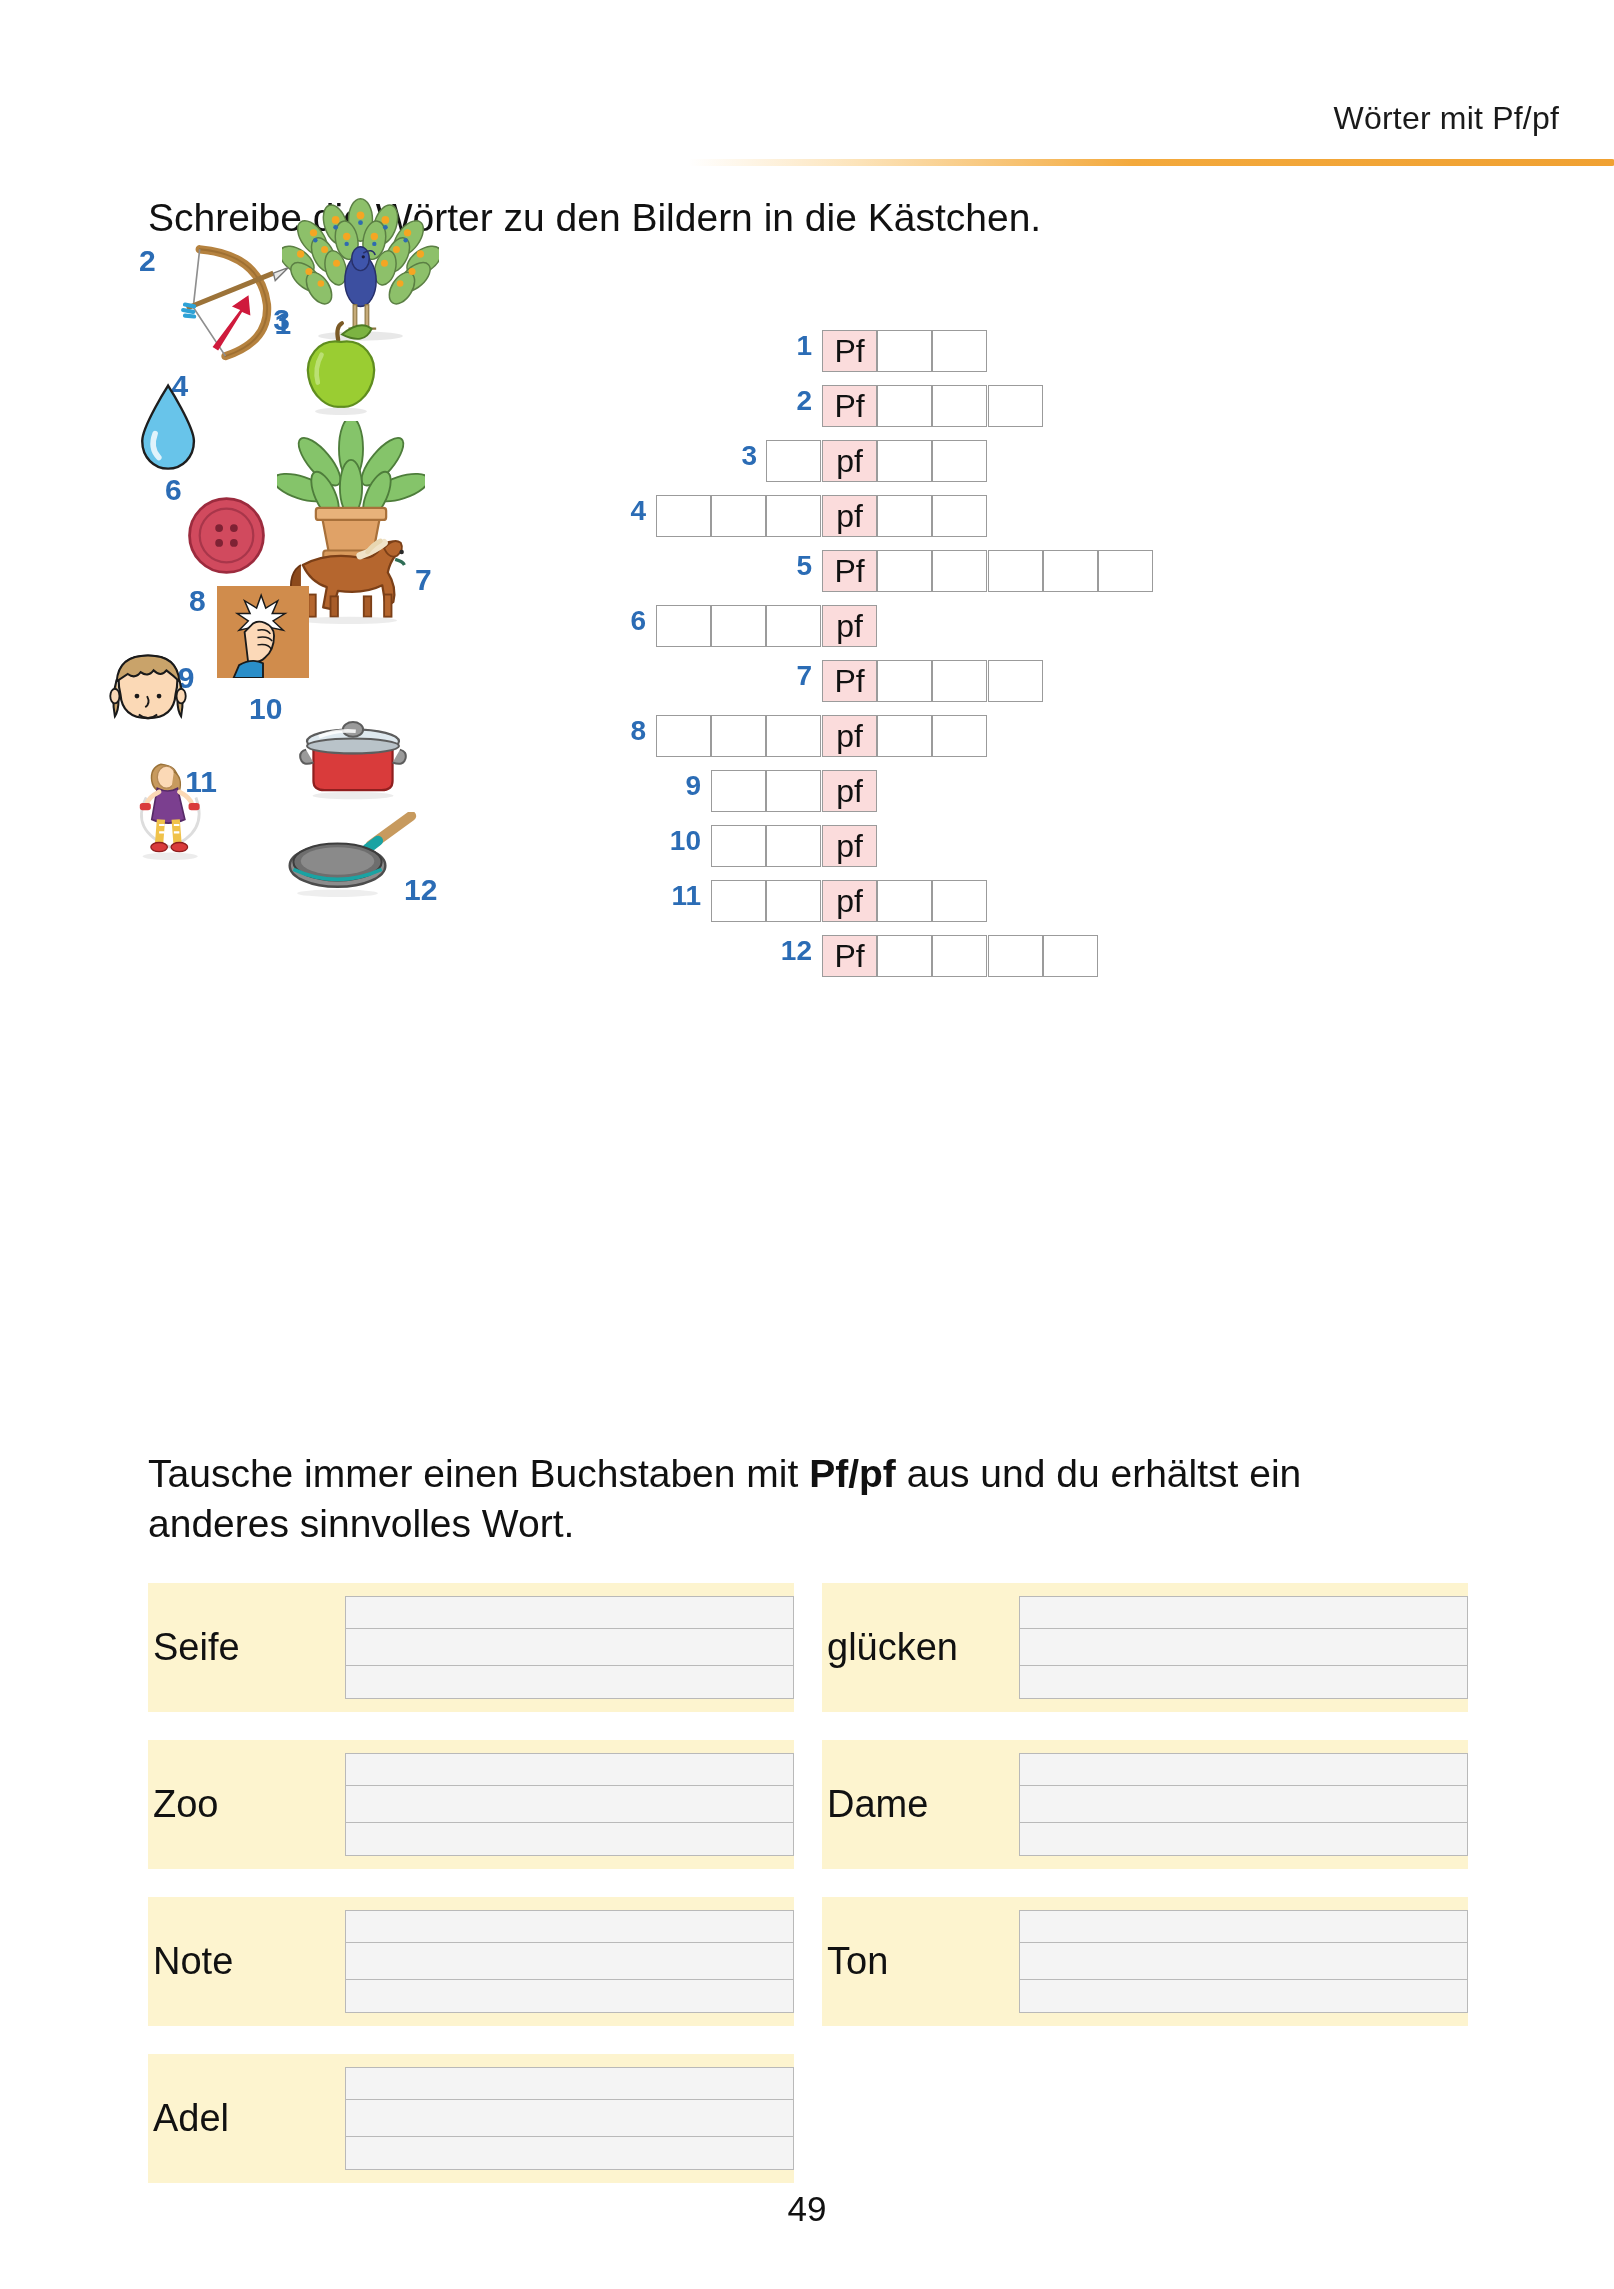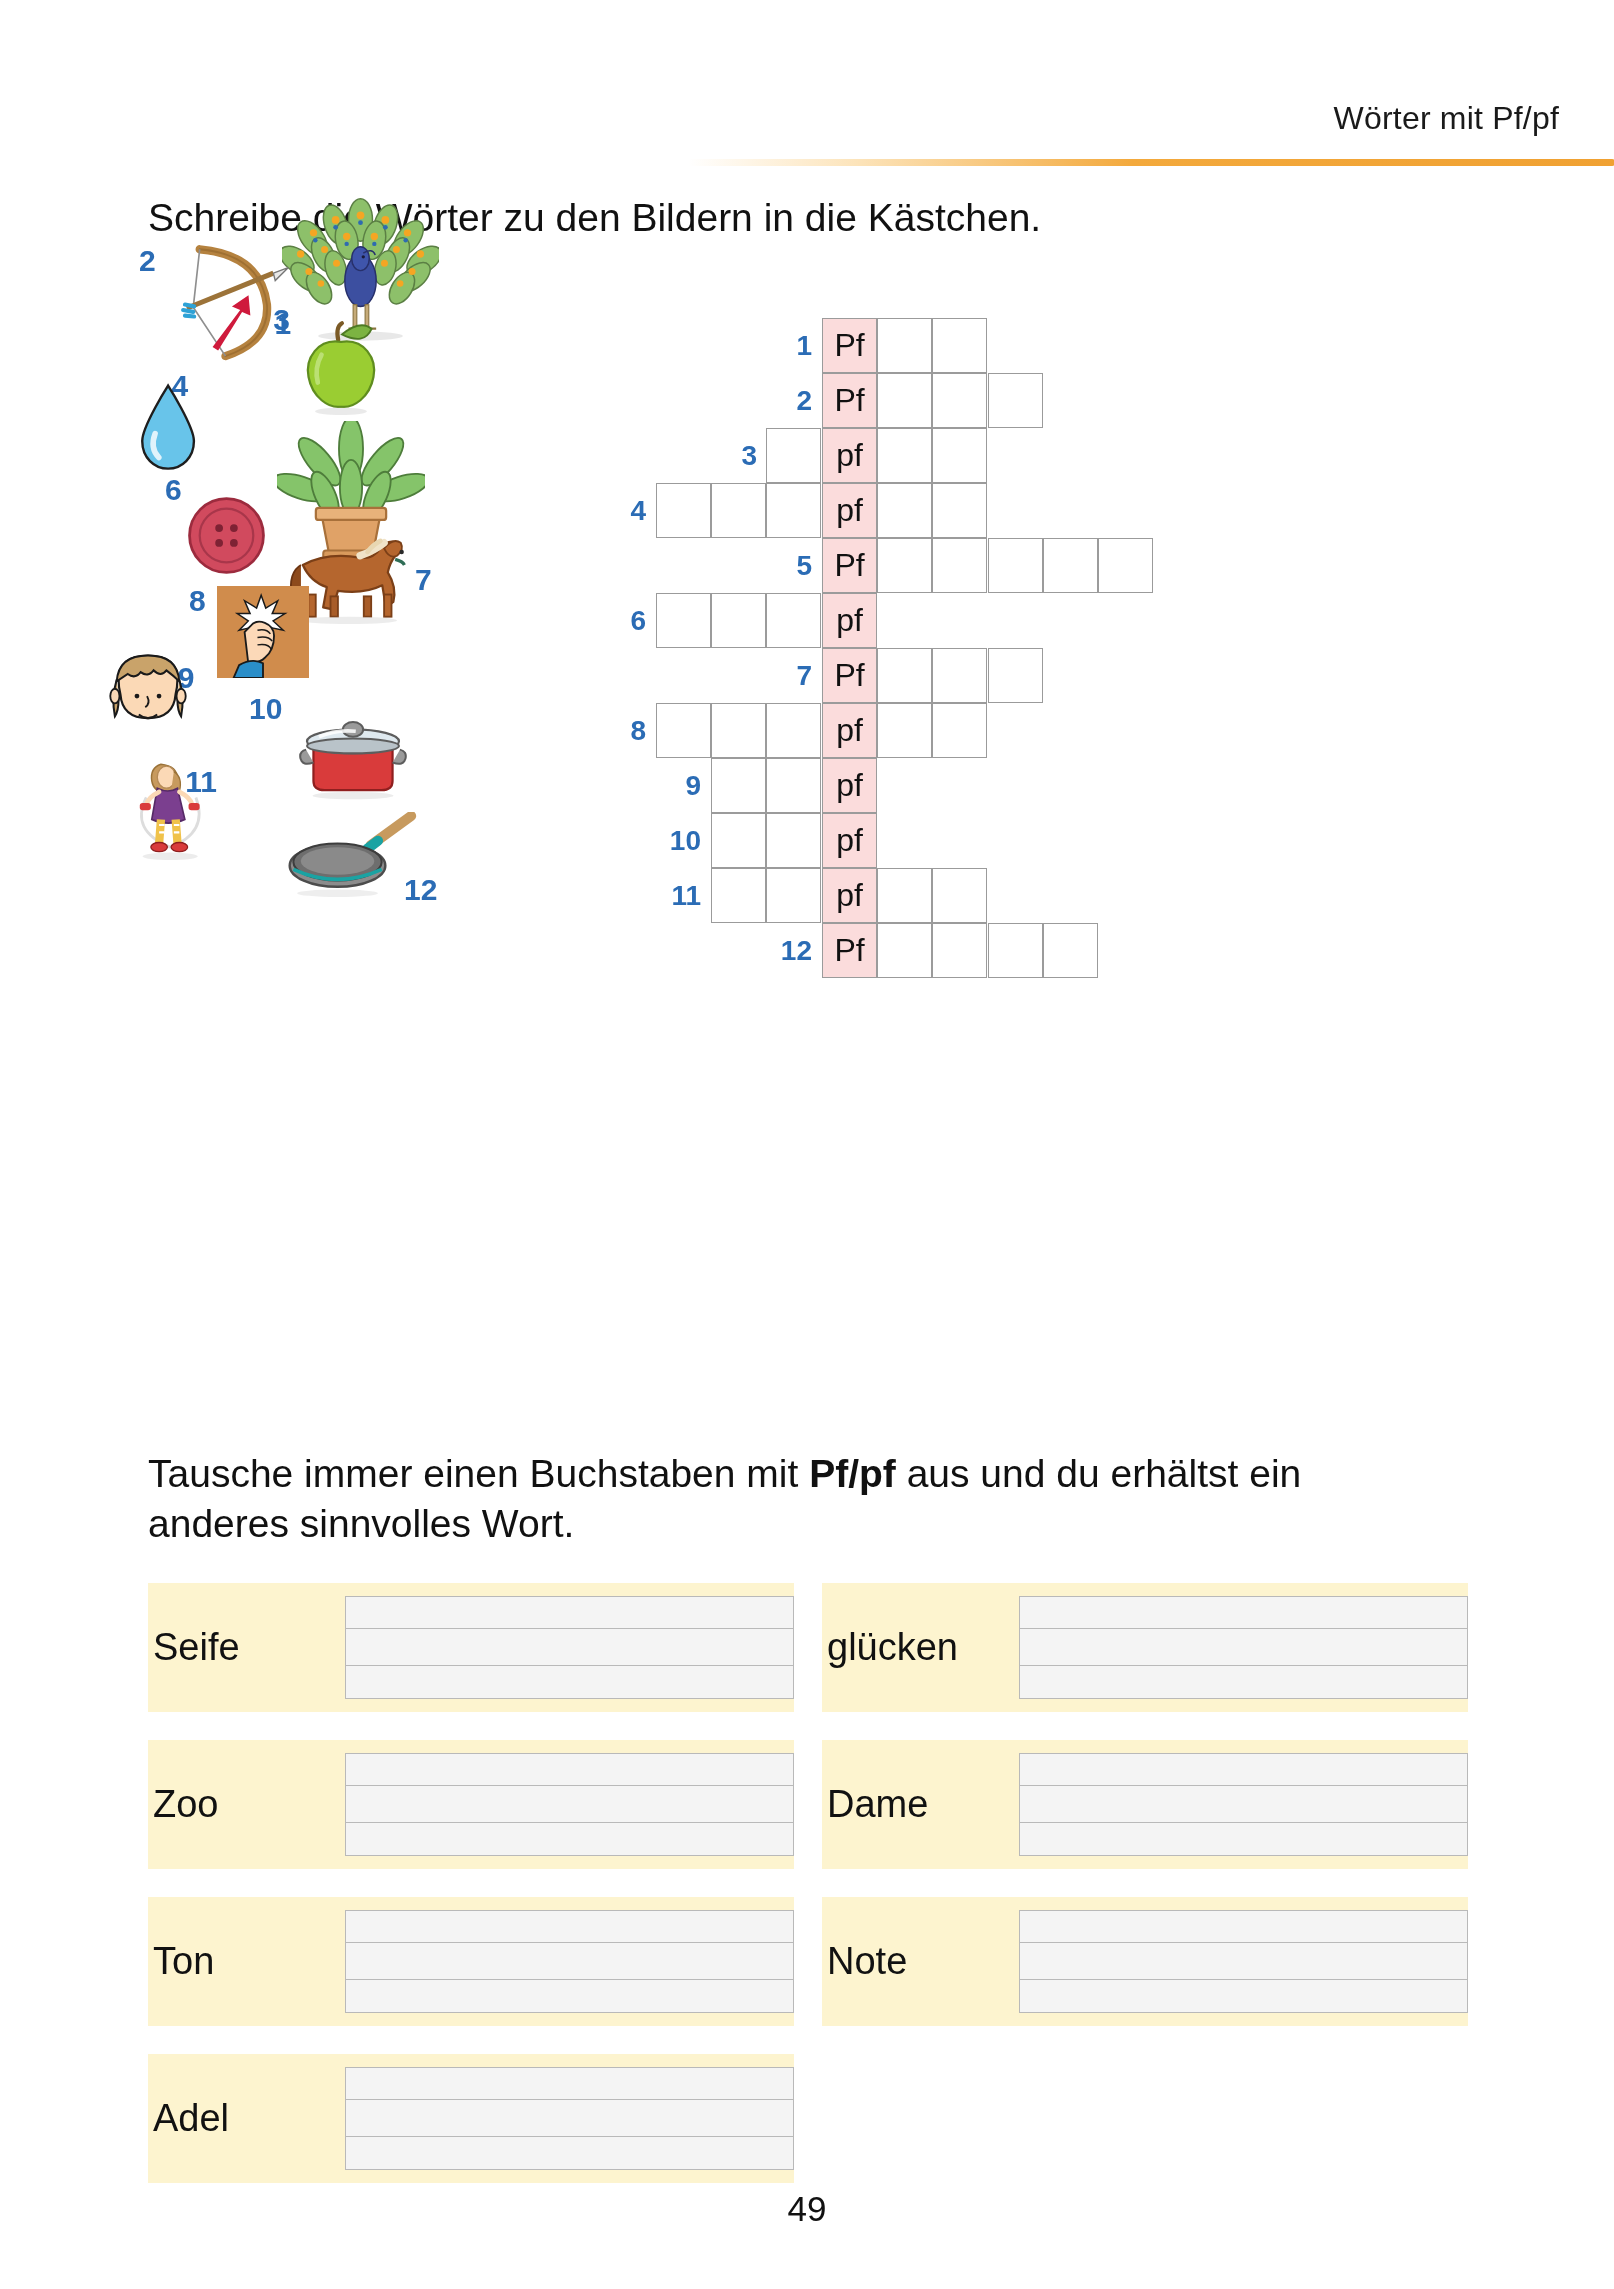--- a/index.html
+++ b/index.html
@@ -40,22 +40,22 @@
   .pic .art { position: absolute; }
 
   
   .grid { position: absolute; left: 637px; top: 318px; }
   .grow { position: relative; height: 55px; margin-bottom: 0; }
   .gnum {
     position: absolute; font-size: 28px; font-weight: 700; color: #2b6cb5;
     line-height: 55px; width: 42px; text-align: right;
   }
   .cell {
-    position: absolute; width: 55px; height: 55px;
-    border: 1.8px solid #9b9b9b; background: #ffffff;
+    position: absolute; width: 55px; height: 42px;
+    border: 1.8px solid #9b9b9b; background: #ffffff; margin-top: 12px;
   }
   .cell.key {
     background: #fbdcdc;
     display: flex; align-items: center; justify-content: center;
     font-size: 32px; color: #111; font-family: "Liberation Sans", sans-serif;
   }
 
   
   .task2-instruction {
     position: absolute; left: 148px; top: 1449px;
@@ -458,25 +458,25 @@
       </div>
       <div class="wordbox">
         <div class="label">Zoo</div>
         <div class="lines"></div>
       </div>
       <div class="wordbox">
         <div class="label">Dame</div>
         <div class="lines"></div>
       </div>
       <div class="wordbox">
+        <div class="label">Note</div>
+        <div class="lines"></div>
+      </div>
+      <div class="wordbox">
         <div class="label">Ton</div>
-        <div class="lines"></div>
-      </div>
-      <div class="wordbox">
-        <div class="label">Note</div>
         <div class="lines"></div>
       </div>
       <div class="wordbox">
         <div class="label">Adel</div>
         <div class="lines"></div>
       </div>
     </div>
 
   <div class="page-number">49</div>
 </div>

